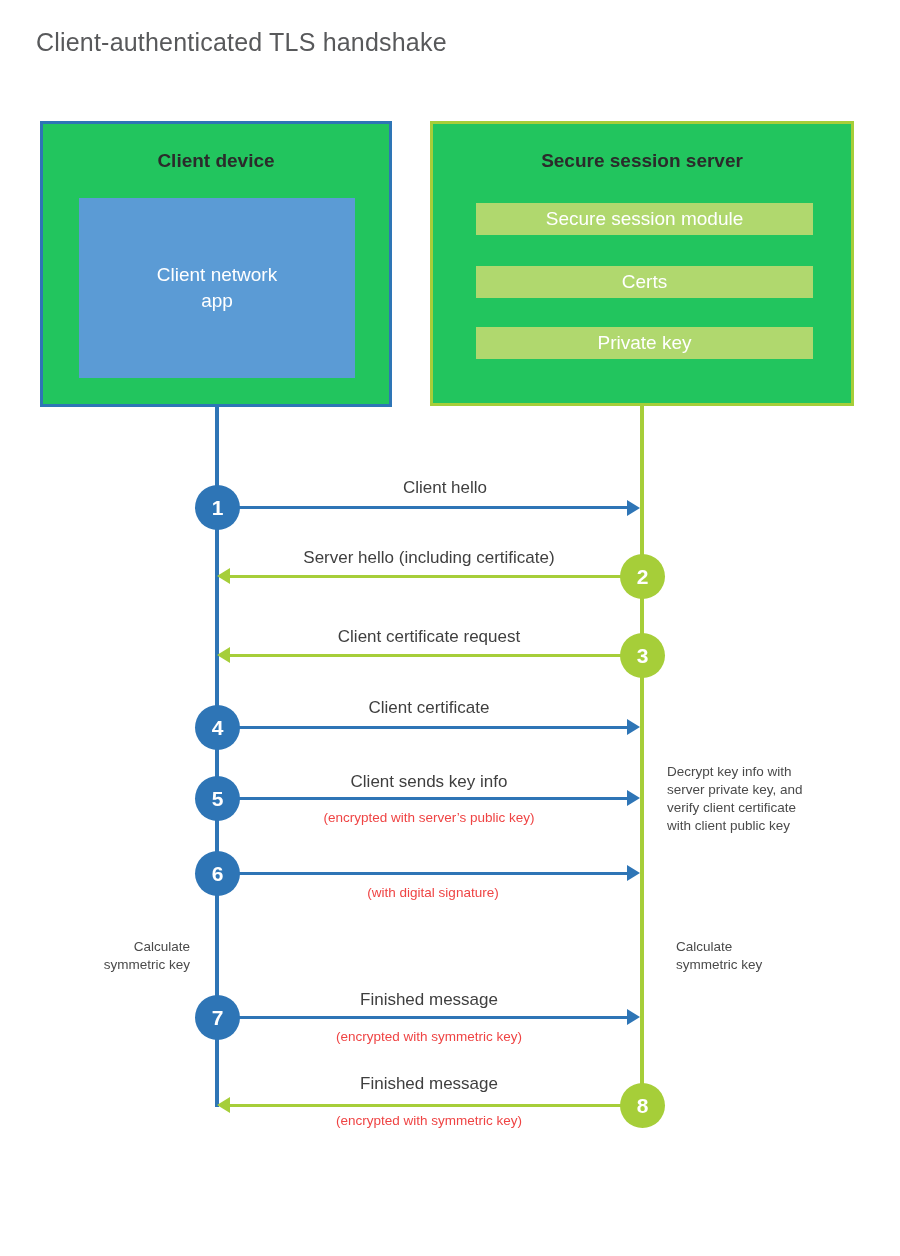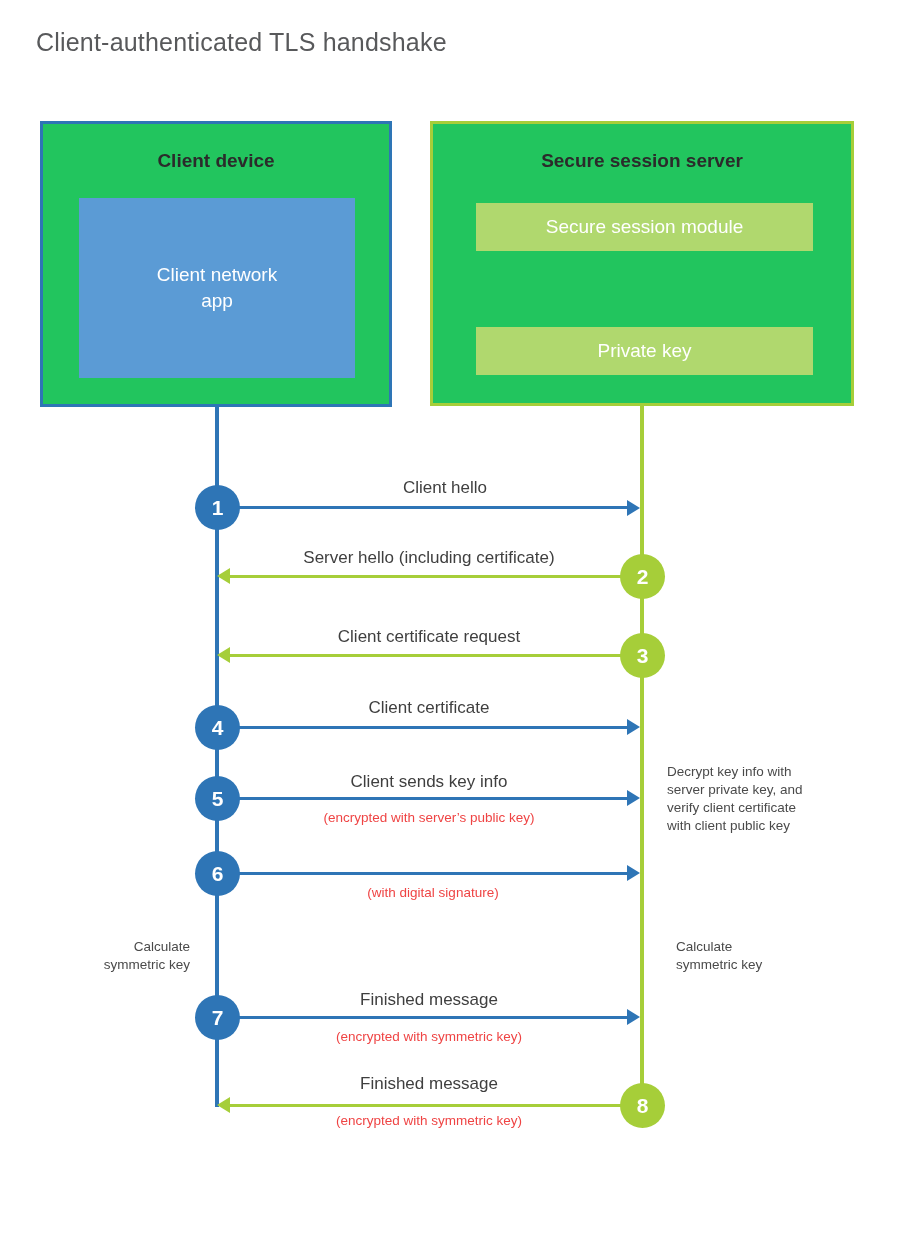--- a/index.html
+++ b/index.html
@@ -30,21 +30,21 @@
   #client-app-box{
     position:absolute;left:36px;top:74px;width:276px;height:180px;
     background:#5B9BD5;display:flex;align-items:center;justify-content:center;
   }
   #client-app-label{
     color:#ffffff;font-size:19px;font-weight:400;line-height:1.35;
     text-align:center;width:200px;
   }
 
   .server-bar{
-    position:absolute;left:43px;width:337px;height:48px;background:#B0D86E;
+    position:absolute;left:43px;width:337px;height:32px;background:#B0D86E;
     display:flex;align-items:center;justify-content:center;
   }
   .server-bar span{color:#ffffff;font-size:19px;font-weight:400;}
   #server-bar-0{top:79px;}
   #server-bar-1{top:142px;}
   #server-bar-2{top:203px;}
 
   
   .lifeline{position:absolute;width:4px;}
   #client-lifeline{left:215px;top:406px;height:701px;background:#2E75B6;}
@@ -101,20 +101,23 @@
     <div class="entity-title">Client device</div>
     <div id="client-app-box">
       <div id="client-app-label">Client network<br>app</div>
     </div>
   </div>
 
   <div class="entity-box" id="server-box">
     <div class="entity-title">Secure session server</div>
     <div class="server-bar" id="server-bar-0">
       <span>Secure session module</span>
+    </div>
+    <div class="server-bar" id="server-bar-1">
+      <span>Certs</span>
     </div>
     <div class="server-bar" id="server-bar-2">
       <span>Private key</span>
     </div>
   </div>
 
   <div class="lifeline" id="client-lifeline"></div>
   <div class="lifeline" id="server-lifeline"></div>
 
   <div class="msg-label" style="left:233px;top:478px;width:424px;">Client hello</div>

